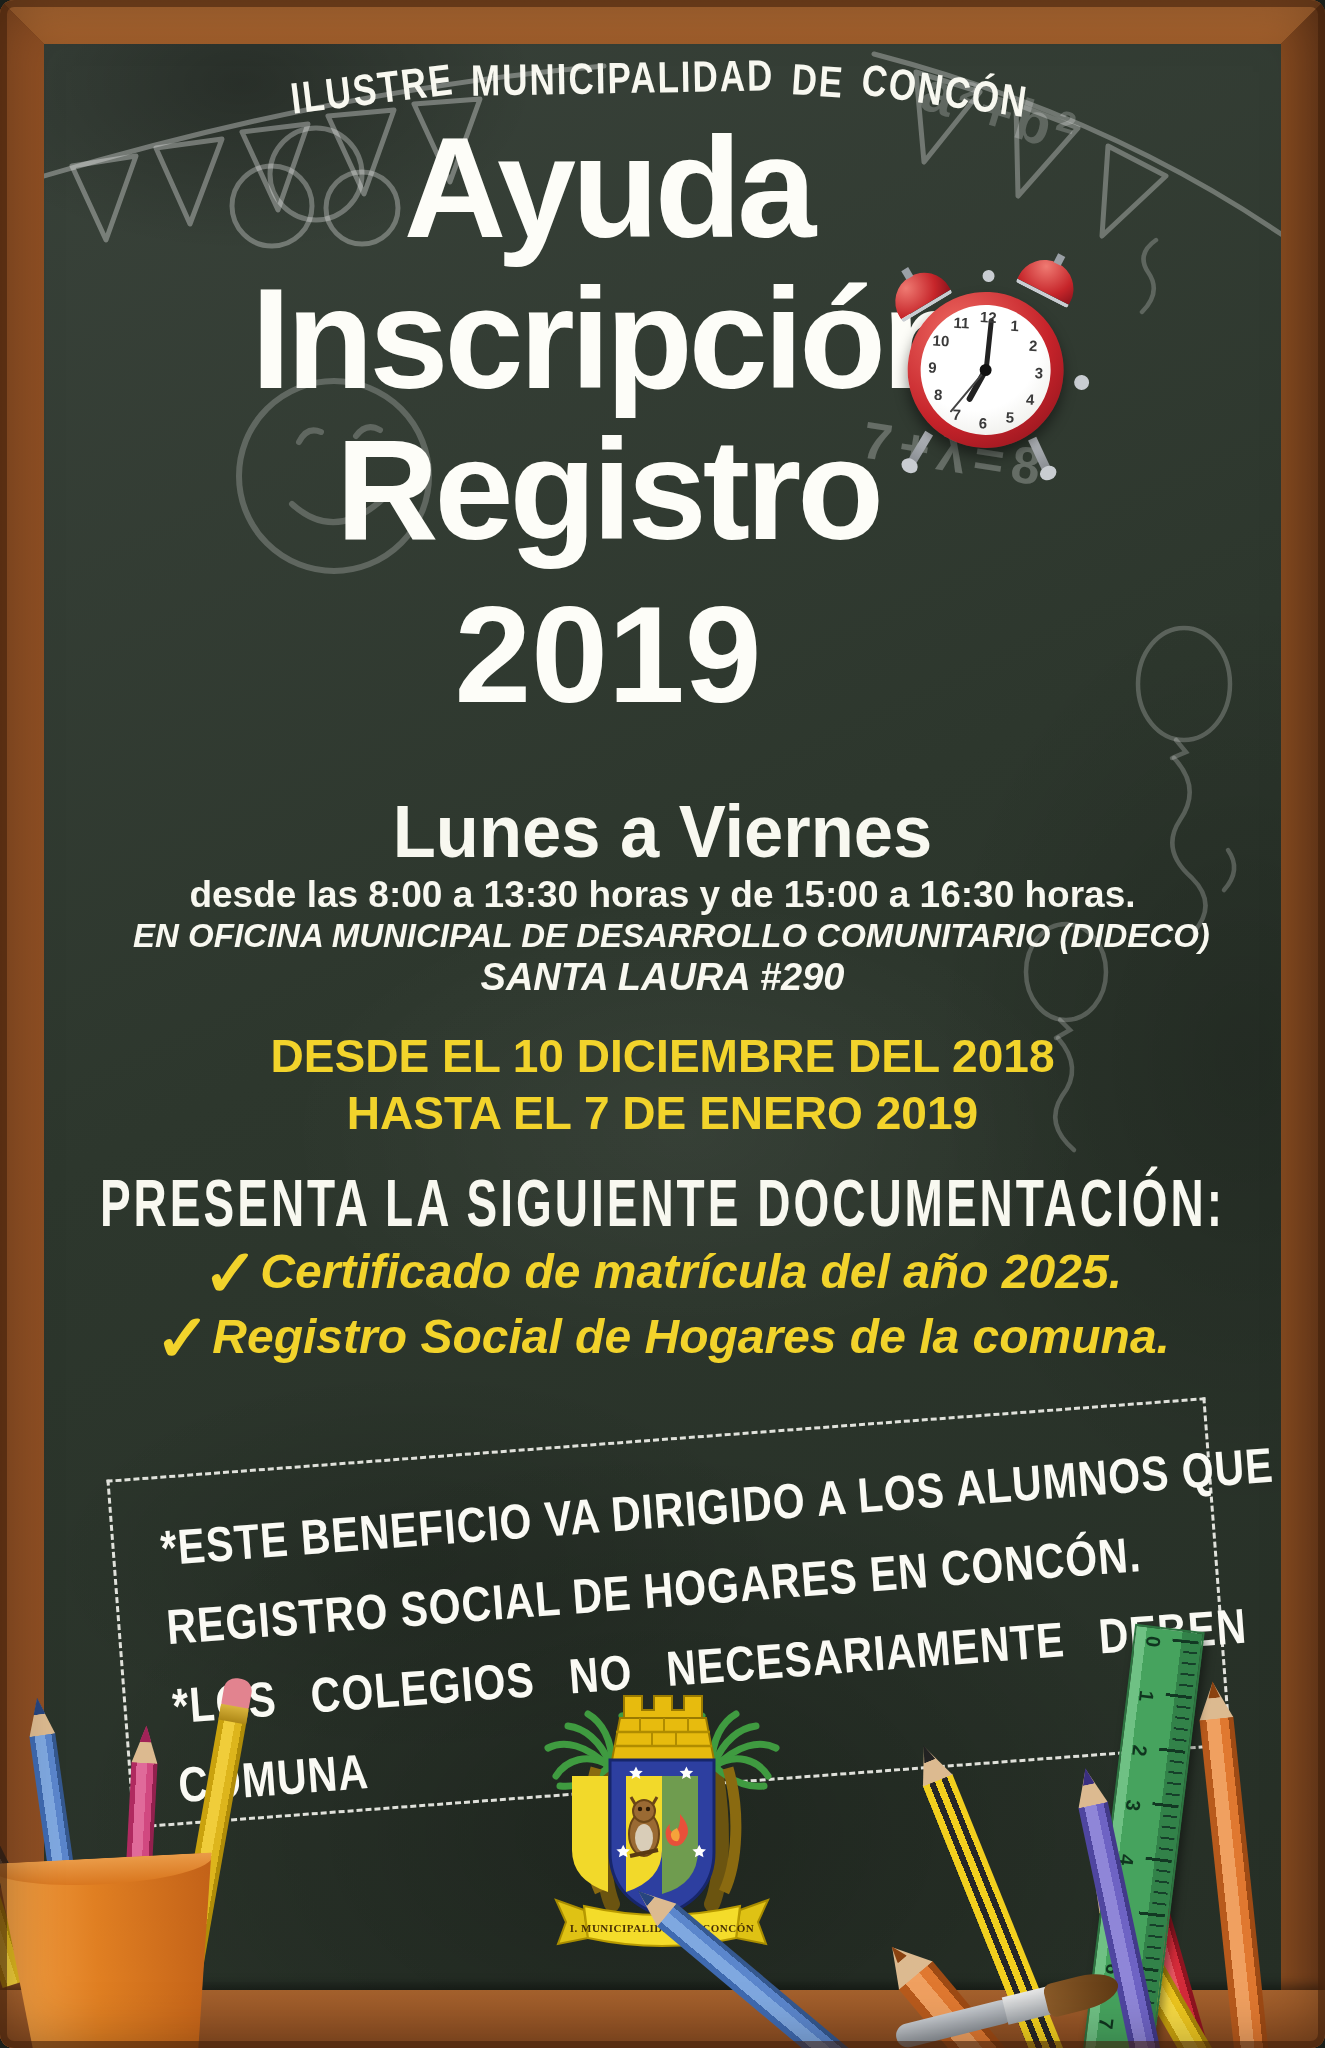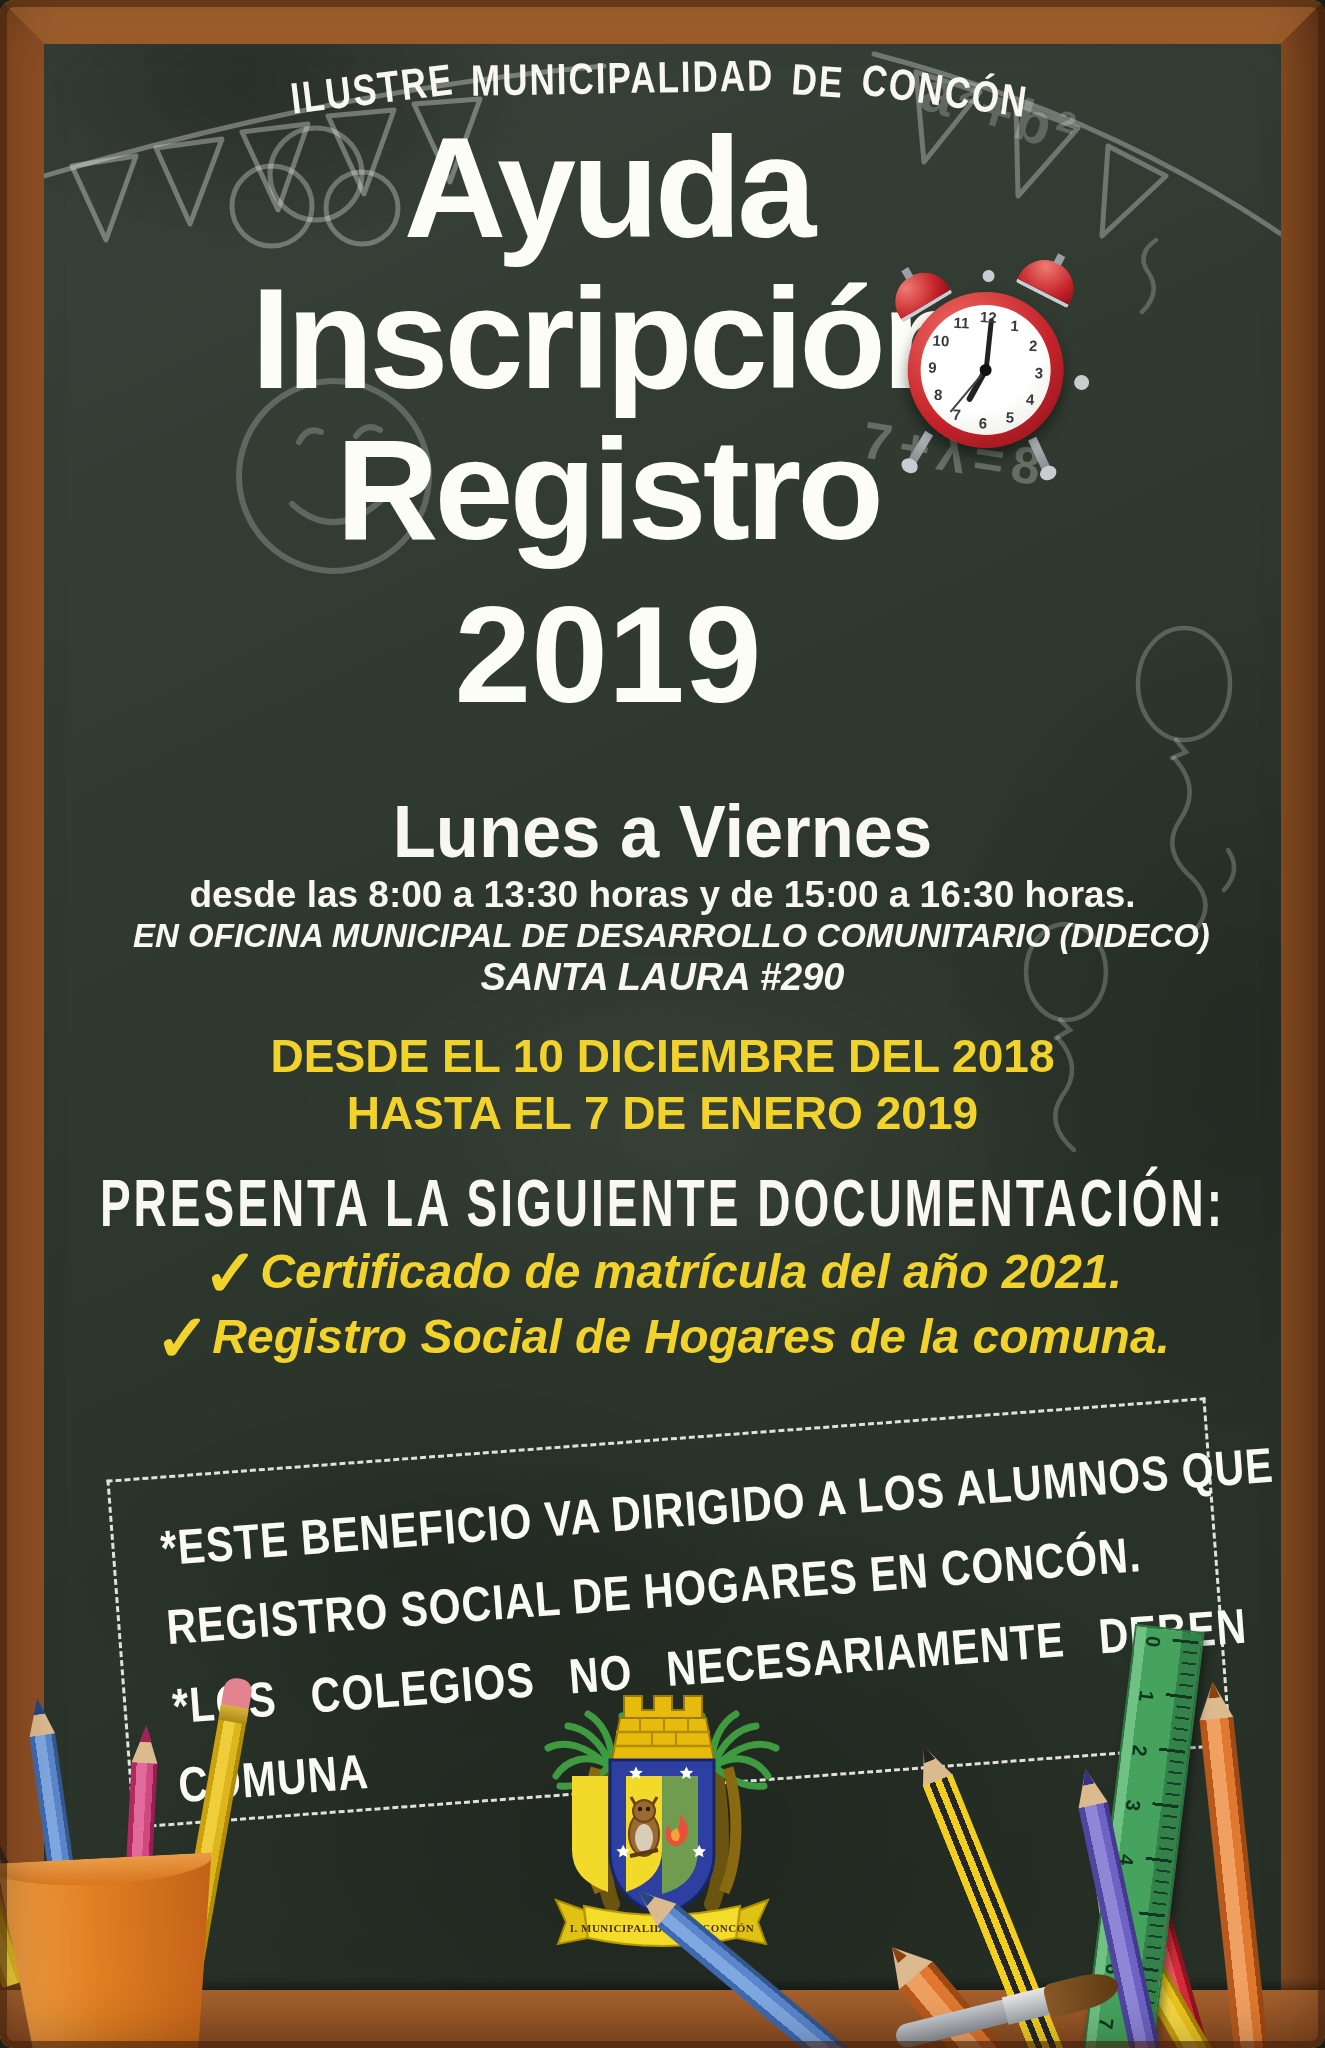--- a/index.html
+++ b/index.html
@@ -237,21 +237,21 @@
   <div class="cblock" id="schedule-hours">desde las 8:00 a 13:30 horas y de 15:00 a 16:30 horas.</div>
   <div class="cblock" id="office-line">EN OFICINA MUNICIPAL DE DESARROLLO COMUNITARIO (DIDECO)</div>
   <div class="cblock" id="address-line">SANTA LAURA #290</div>
 
   <div class="cblock" id="date-line1">DESDE EL 10 DICIEMBRE DEL 2018</div>
   <div class="cblock" id="date-line2">HASTA EL 7 DE ENERO 2019</div>
 
   <div class="cblock" id="docs-heading">PRESENTA LA SIGUIENTE DOCUMENTACIÓN:</div>
   <div class="cblock" id="check-list">
     <div class="check-row">
-      <span class="check-mark">✓</span><span>Certificado de matrícula del año 2021.</span>
+      <span class="check-mark">✓</span><span>Certificado de matrícula del año 2025.</span>
     </div>
     <div class="check-row">
       <span class="check-mark">✓</span><span>Registro Social de Hogares de la comuna.</span>
     </div>
   </div>
 
   <div id="note-box">
     <div id="note-text">
       <div class="note-line">*ESTE BENEFICIO VA DIRIGIDO A LOS ALUMNOS QUE TENGAN EL</div>
       <div class="note-line">REGISTRO SOCIAL DE HOGARES EN CONCÓN.</div>

